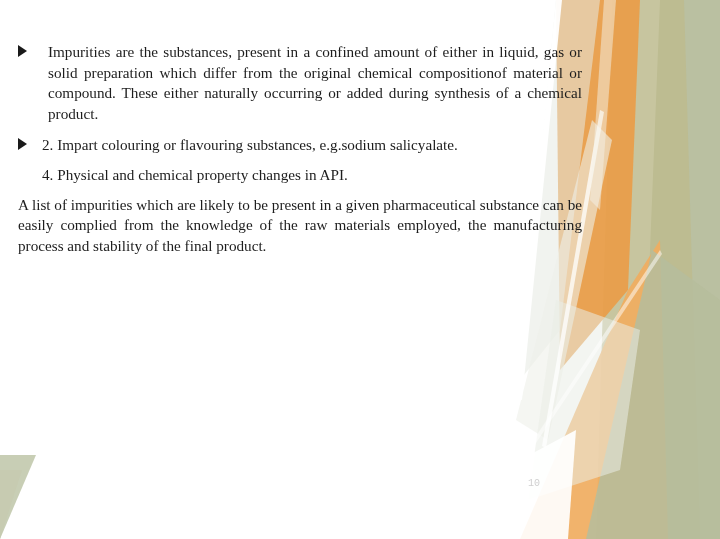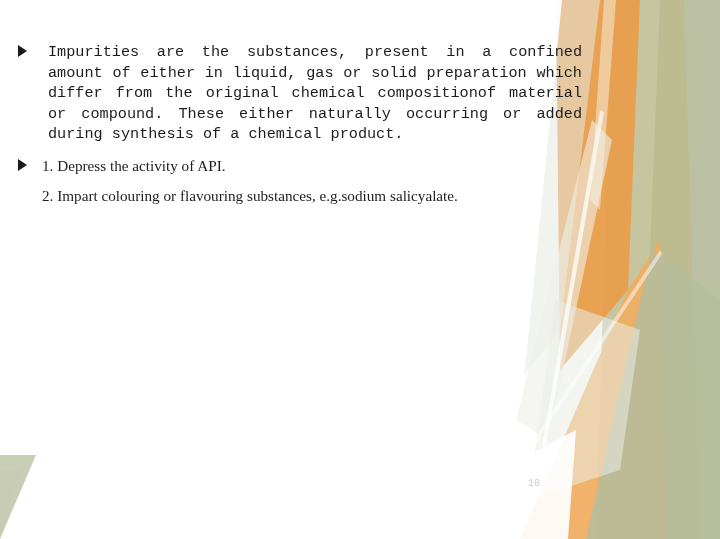--- a/index.html
+++ b/index.html
@@ -78,21 +78,21 @@
     border-bottom: 6px solid transparent;
   }
 
   .bullet-text {
     display: block;
     font-size: 15.2px;
     line-height: 20.6px;
     color: #1d1d1d;
     text-align: justify;
     text-justify: inter-word;
-    font-family: Liberation Mono, monospace;
+    font-family: Liberation Serif, serif;
   }
 
   .num-item {
     display: block;
     margin-left: 42px;
     margin-right: 20px;
     margin-bottom: 9px;
     font-size: 15.2px;
     line-height: 20.6px;
     color: #1d1d1d;
@@ -177,25 +177,26 @@
       <div class="bullet-row">
         <span class="bullet-marker"></span>
         <span class="bullet-text">Impurities are the substances, present in a confined amount of either in liquid, gas or solid preparation which differ from the original chemical compositionof material or compound. These either naturally occurring or added during synthesis of a chemical product.</span>
       </div>
 
       <div class="bullet-row">
         <span class="bullet-marker"></span>
       </div>
 
       <div class="numbers-block">
-        <span class="num-item">1. Depress the activity of API.</span>
         <span class="num-item">2. Impart colouring or flavouring substances, e.g.sodium salicyalate.</span>
+        <span class="num-item">4. Physical and chemical property changes in API.</span>
       </div>
 
       <div class="paras-block">
+        <span class="para">A list of impurities which are likely to be present in a given pharmaceutical substance can be easily complied from the knowledge of the raw materials employed, the manufacturing process and stability of the final product.</span>
       </div>
 
     </div>
   </div>
 
   <div class="page-number">10</div>
 
 </div>
 
 </body></html>

